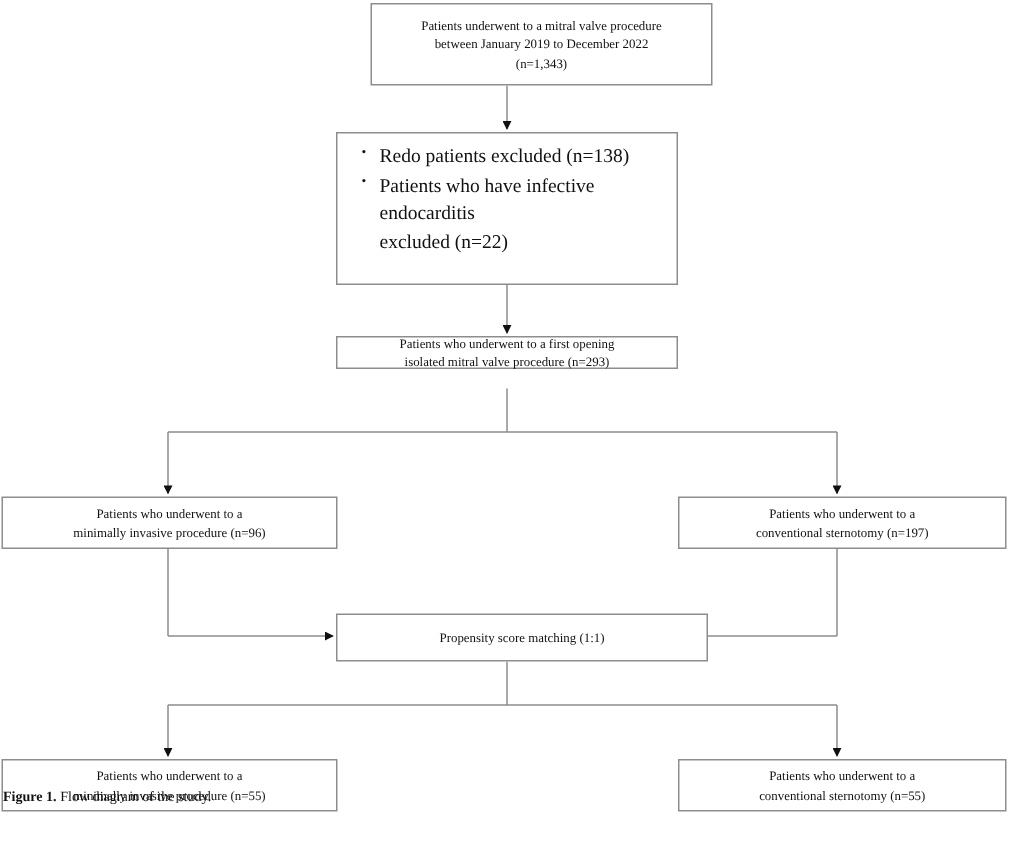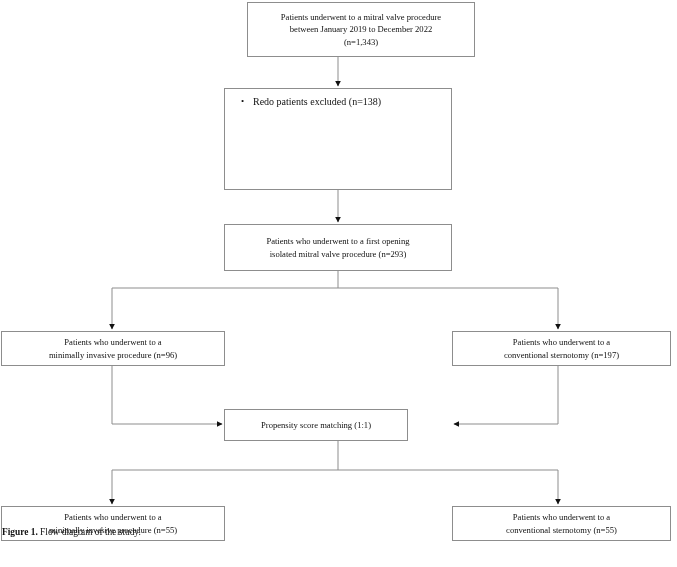--- a/index.html
+++ b/index.html
@@ -51,21 +51,21 @@
     padding: 6px 8px 6px 10px;
   }
   .node.bullets ul {
     margin: 0;
     padding: 0 0 0 18px;
     list-style: none;
   }
   .node.bullets li {
     position: relative;
     margin: 0 0 1.5px 0;
-    font-size: 10px;
+    font-size: 13px;
     line-height: 1.42;
     white-space: pre-line;
   }
   .node.bullets li::before {
     content: "\2022";
     position: absolute;
     left: -12px;
     top: -0.5px;
     font-size: 9px;
     color: #111111;
@@ -130,39 +130,41 @@
 
   <div class="node" style="left:224px; top:2px; width:228px; height:55px;margin-left:23px;">
     <span class="txt">Patients underwent to a mitral valve procedure
 between January 2019 to December 2022
 (n=1,343)</span>
   </div>
 
   <div class="node bullets" style="left:224px; top:88px; width:228px; height:102px;">
     <ul>
       <li>Redo patients excluded (n=138)</li>
+      <li>Patients who have infective endocarditis
+excluded (n=22)</li>
     </ul>
   </div>
 
-  <div class="node" style="left:224px; top:224px; width:228px; height:47px;">
+  <div class="node" style="left:224px; top:224px; width:228px; height:22px;">
     <span class="txt">Patients who underwent to a first opening
 isolated mitral valve procedure (n=293)</span>
   </div>
 
   <div class="node" style="left:1px; top:331px; width:224px; height:35px;">
     <span class="txt">Patients who underwent to a
 minimally invasive procedure (n=96)</span>
   </div>
 
   <div class="node" style="left:452px; top:331px; width:219px; height:35px;">
     <span class="txt">Patients who underwent to a
 conventional sternotomy (n=197)</span>
   </div>
 
-  <div class="node" style="left:224px; top:409px; width:184px; height:32px;text-align:center;">
+  <div class="node" style="left:224px; top:409px; width:248px; height:32px;text-align:center;">
     <span class="txt">Propensity score matching (1:1)</span>
   </div>
 
   <div class="node" style="left:1px; top:506px; width:224px; height:35px;">
     <span class="txt">Patients who underwent to a
 minimally invasive procedure (n=55)</span>
   </div>
 
   <div class="node" style="left:452px; top:506px; width:219px; height:35px;">
     <span class="txt">Patients who underwent to a

